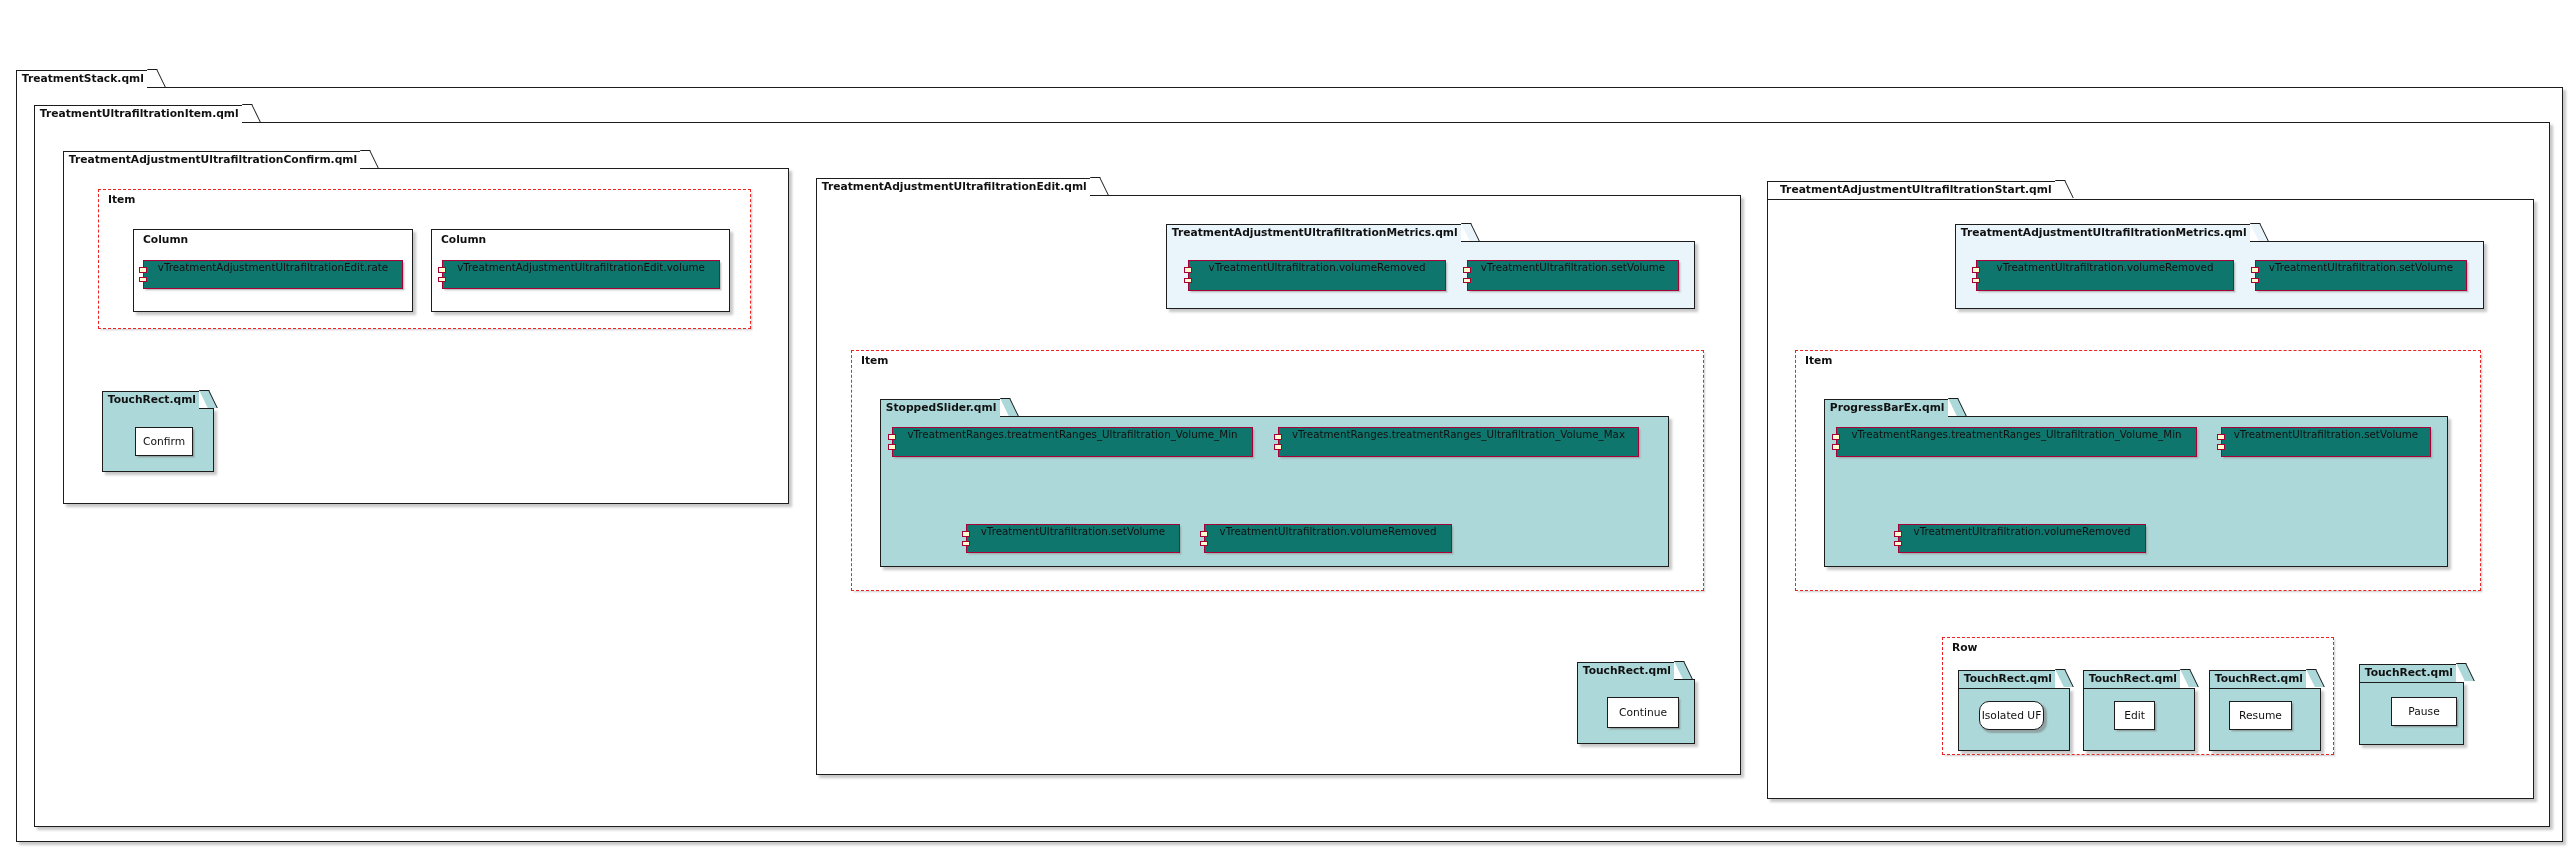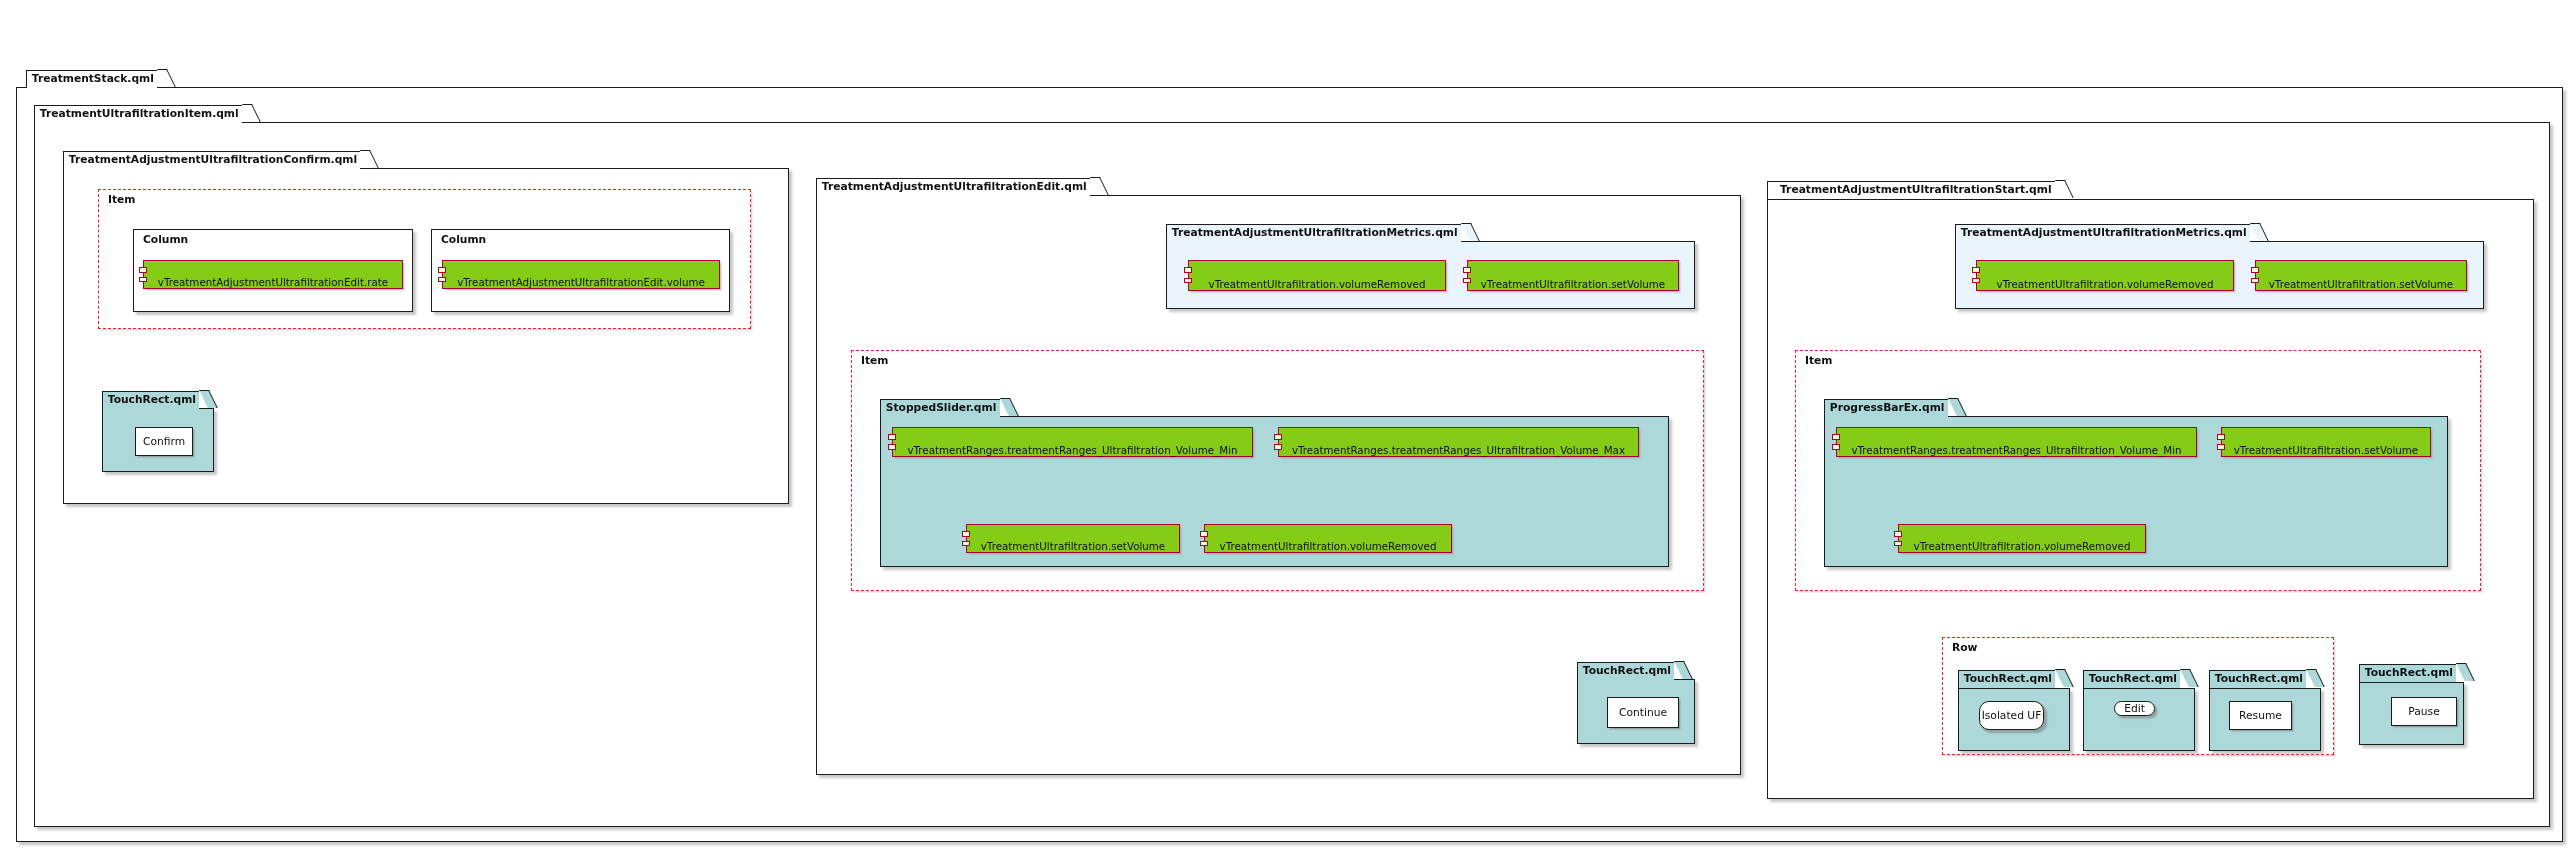--- a/index.html
+++ b/index.html
@@ -42,23 +42,23 @@
     position:absolute;left:9px;top:3.2px;width:100%;text-align:left;
     font-size:10.7px;font-weight:bold;
   }
   
   .colbox{
     position:absolute;background:#ffffff;border:1.6px solid #1c1c1c;
     box-shadow:3.2px 3.2px 2.4px rgba(130,130,130,.45);box-sizing:border-box;
   }
   
   .comp{
-    position:absolute;background:#84cc16;border:1.6px solid #a80036;
+    position:absolute;background:#0f766e;border:1.6px solid #a80036;
     box-shadow:2.4px 2.4px 1.6px rgba(140,140,140,.5);box-sizing:border-box;
-    display:flex;align-items:flex-end;justify-content:center;
+    display:flex;align-items:flex-start;justify-content:center;
     font-size:10.3px;white-space:nowrap;
   }
   .comp::before,.comp::after{
     content:"";position:absolute;left:-4.8px;width:8px;height:5.6px;
     background:#fefece;border:1.6px solid #a80036;box-sizing:border-box;
   }
   .comp::before{top:22%;}
   .comp::after{top:58%;}
   
   .btn{
@@ -68,21 +68,21 @@
     font-size:10.7px;white-space:nowrap;
   }
 </style>
 </head>
 <body>
 
 <div id="canvas">
 
 
   <div class="fbody" style="left:16px;top:87px;width:2547px;height:755px;"></div>
-  <div class="tab" style="left:16px;top:70px;margin-left:10px;">
+  <div class="tab" style="left:16px;top:70px;">
     <span>TreatmentStack.qml</span>
   </div>
 
   <div class="fbody" style="left:34px;top:122px;width:2516px;height:705px;"></div>
   <div class="tab" style="left:34px;top:105px;">
     <span>TreatmentUltrafiltrationItem.qml</span>
   </div>
 
   <div class="fbody" style="left:63px;top:168px;width:726px;height:336px;"></div>
   <div class="tab" style="left:63px;top:151px;">
@@ -203,21 +203,21 @@
     <span>TouchRect.qml</span>
   </div>
   <div class="btn" style="left:1979px;top:701px;width:65px;height:29px;border-radius:10px;">
     <span>Isolated UF</span>
   </div>
 
   <div class="fbody teal" style="left:2083px;top:688px;width:112px;height:63px;"></div>
   <div class="tab teal" style="left:2083px;top:670px;">
     <span>TouchRect.qml</span>
   </div>
-  <div class="btn" style="left:2114px;top:701px;width:41px;height:15px;border-radius:9px;">
+  <div class="btn" style="left:2114px;top:701px;width:41px;height:29px;">
     <span>Edit</span>
   </div>
 
   <div class="fbody teal" style="left:2209px;top:688px;width:112px;height:63px;"></div>
   <div class="tab teal" style="left:2209px;top:670px;">
     <span>TouchRect.qml</span>
   </div>
   <div class="btn" style="left:2229px;top:701px;width:63px;height:29px;">
     <span>Resume</span>
   </div>

